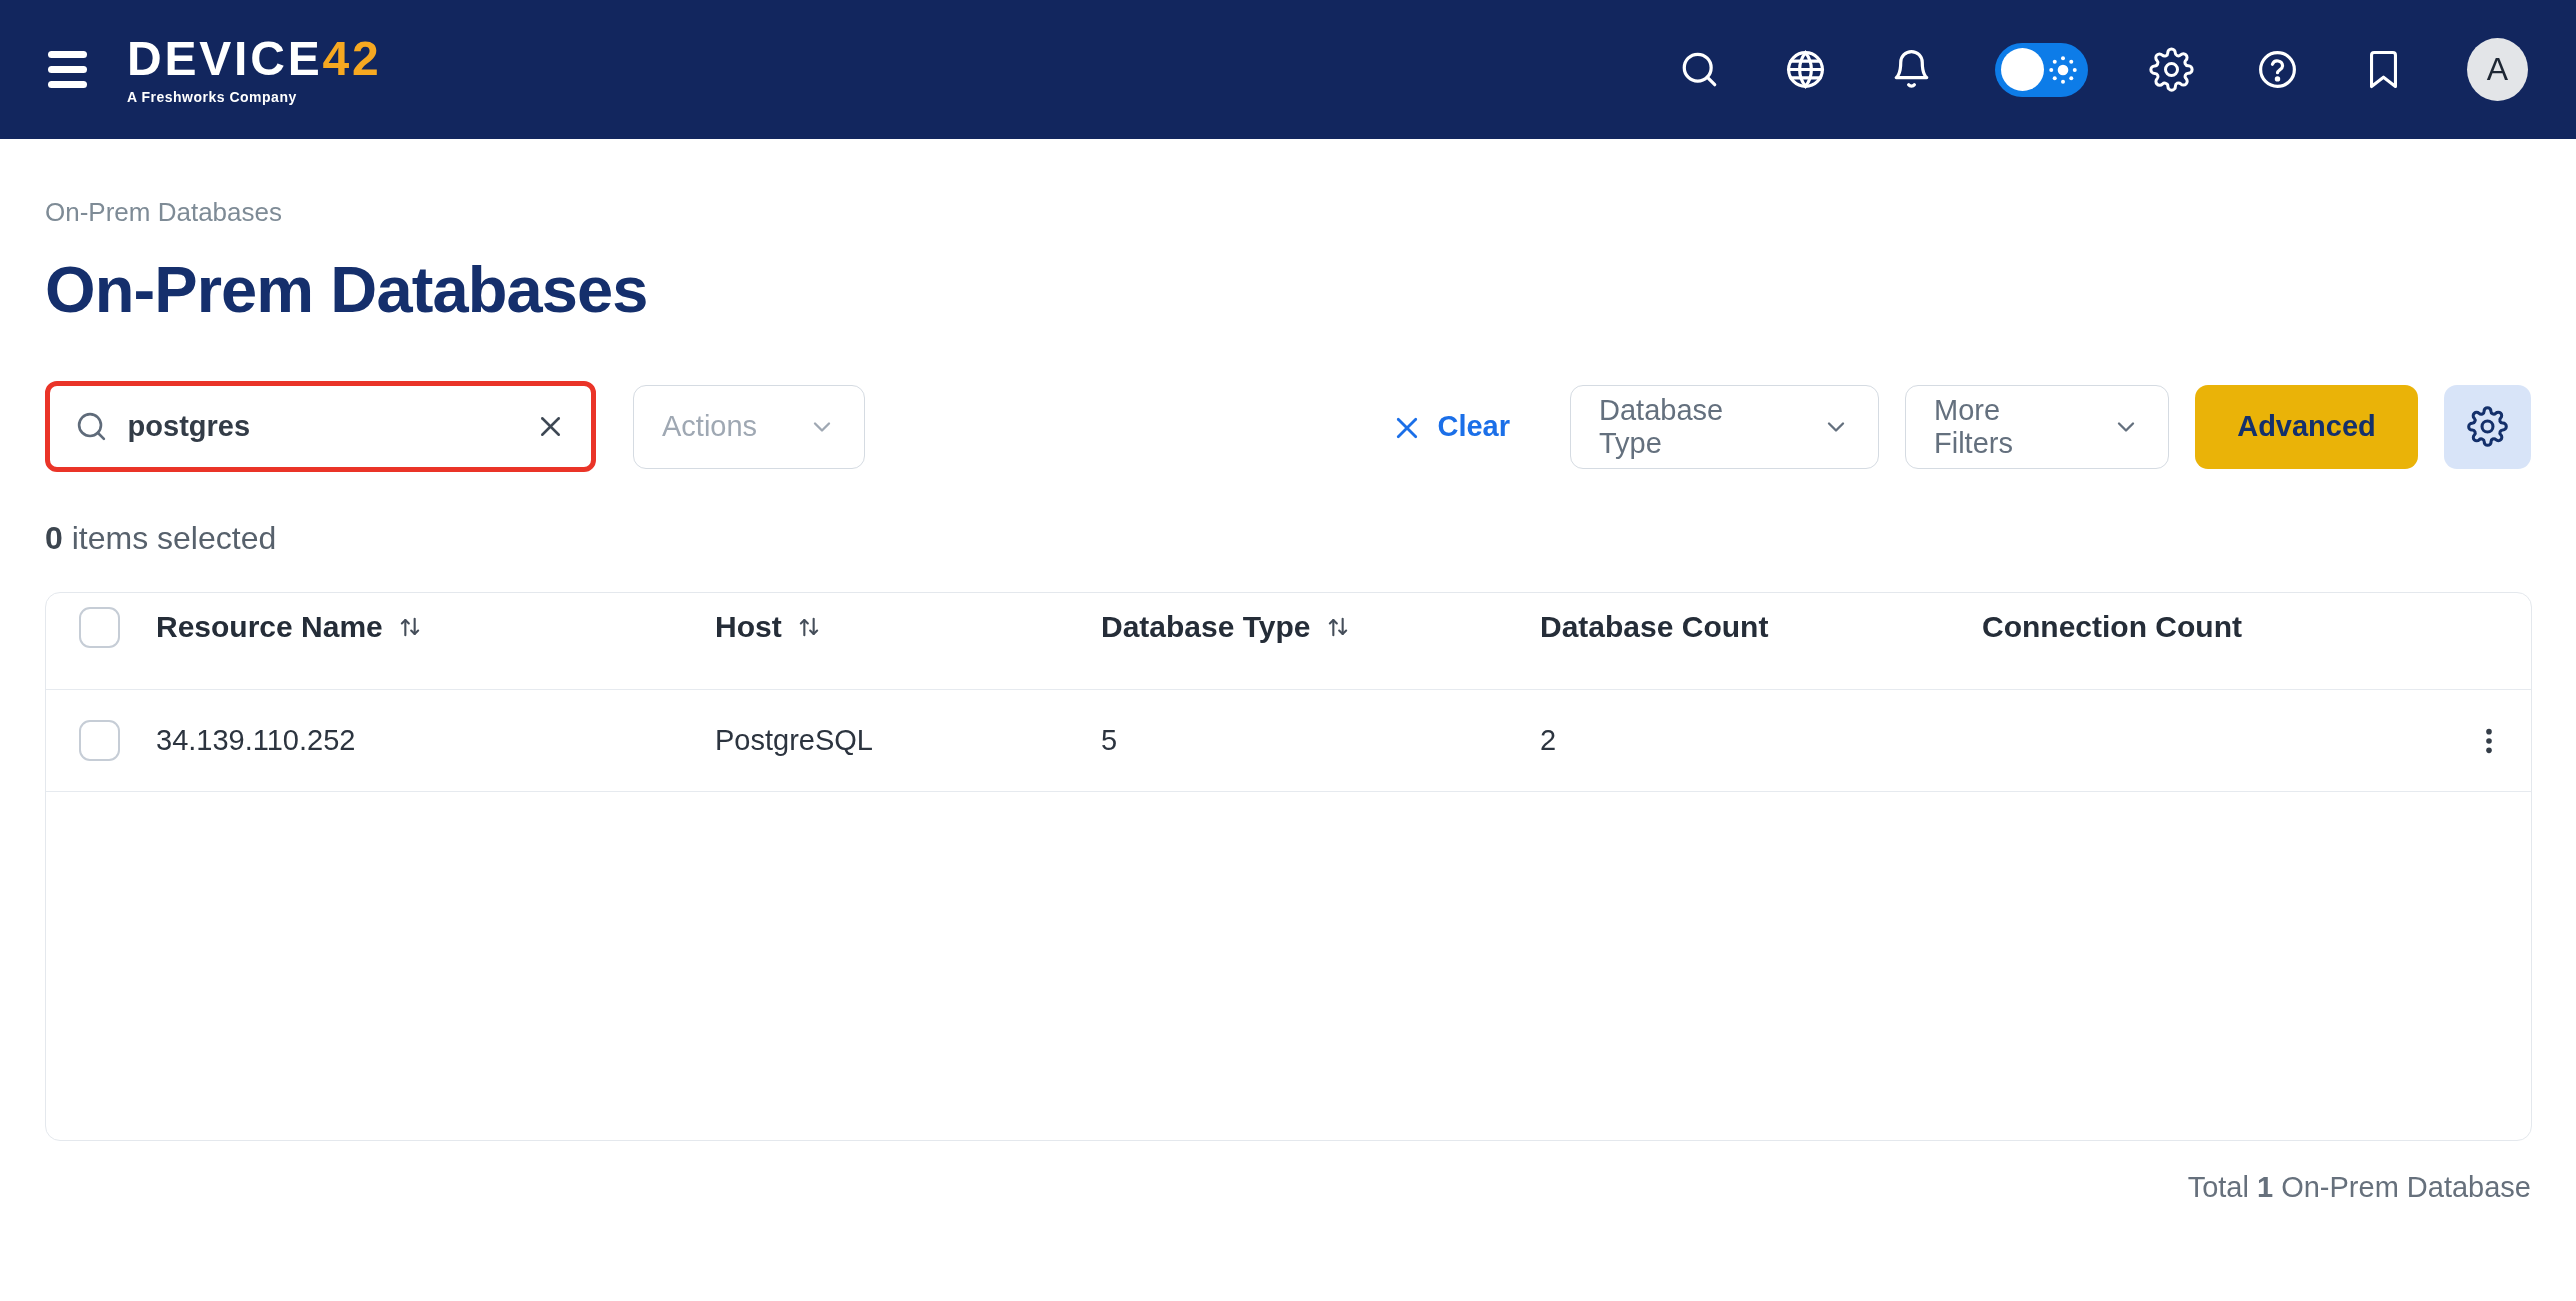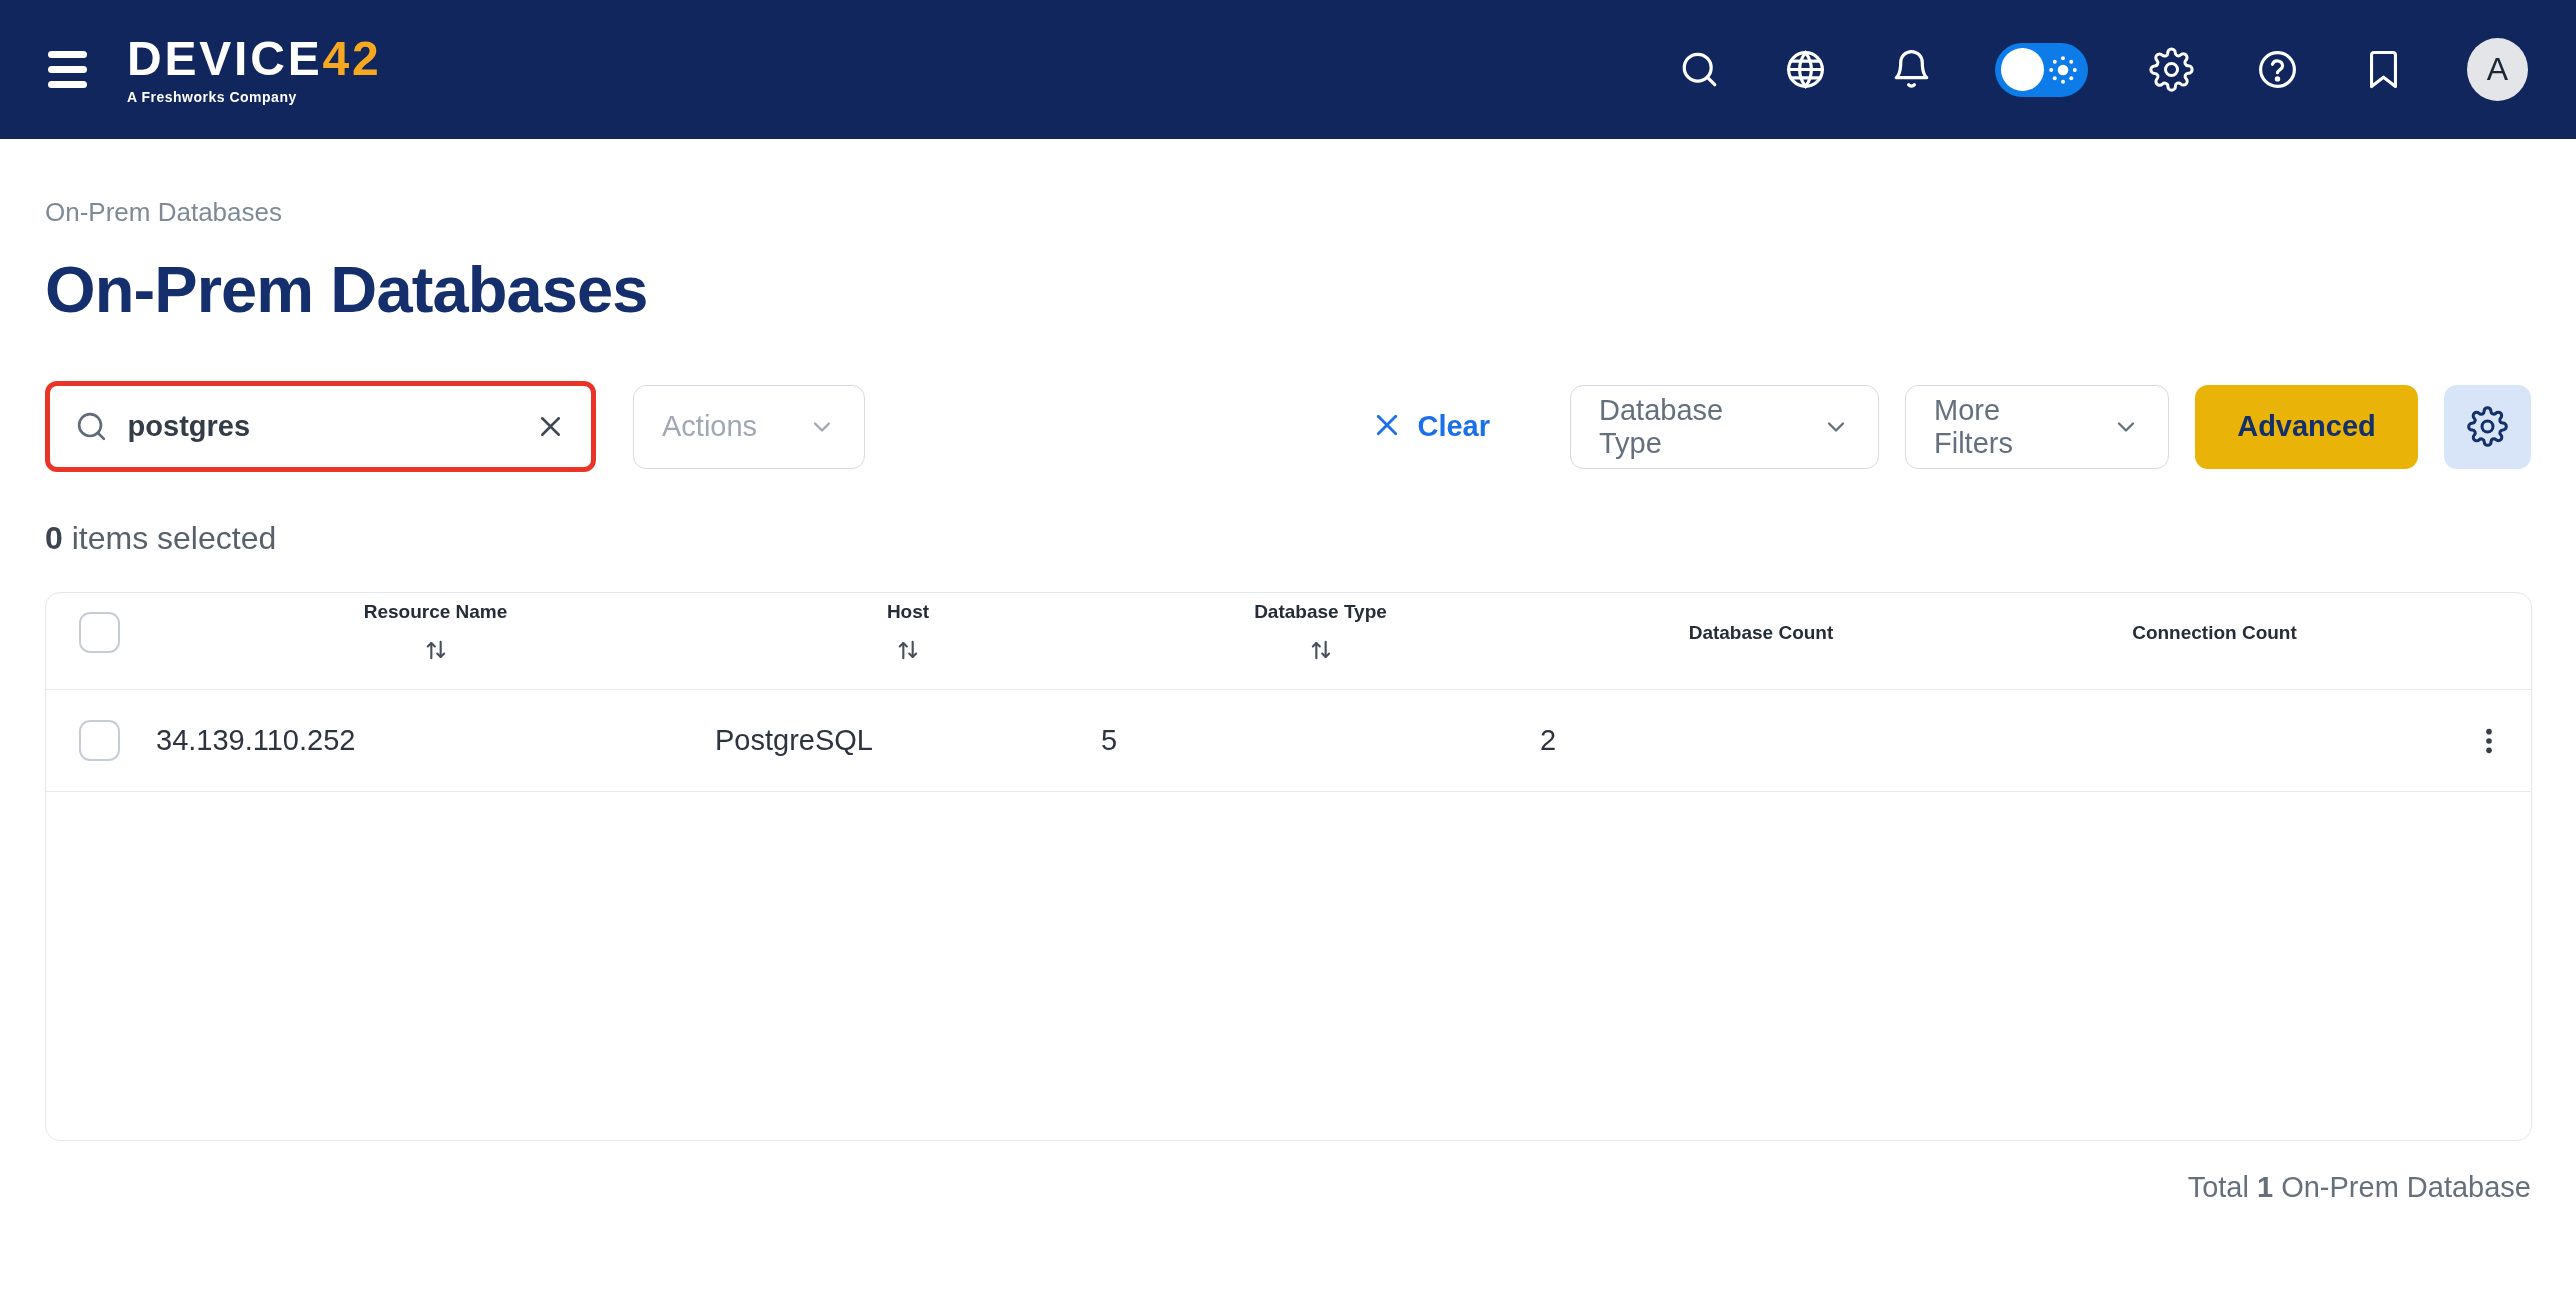--- a/index.html
+++ b/index.html
@@ -36,39 +36,39 @@
   .search-box input { border:none; outline:none; flex:1; font-size:29px; font-weight:600; color:#333C47; font-family:"Liberation Sans", sans-serif; margin-left:18.6px; min-width:0; background:transparent; }
   .search-clear { cursor:pointer; display:flex; align-items:center; }
 
   .dropdown { height:84px; border:1.9px solid #D5DBE2; border-radius:13px; background:#ffffff; display:flex; align-items:center; justify-content:space-between; padding:0 28px; cursor:pointer;gap:28px; }
   .dd-actions { width:232px; margin-left:37px; }
   .dd-actions .dd-label { color:#9FA8B3; }
   .dd-label { font-size:29px; color:#64707E; }
   .dd-chevron { margin-left:20.5px; display:flex; align-items:center; }
 
   .toolbar-spacer { flex:1; }
-  .clear-link { display:flex; align-items:flex-start; gap:15px; color:#1B6FE8; font-size:29px; font-weight:700; cursor:pointer; margin-right:80px; }
+  .clear-link { display:flex; align-items:flex-end; gap:15px; color:#1B6FE8; font-size:29px; font-weight:700; cursor:pointer; margin-right:60px; }
   .right-group { display:flex; align-items:center; gap:26px; }
   .dd-dbtype { width:309px; }
   .dd-morefilters { width:264px; }
   .btn-advanced { width:223px; height:84px; background:#eab308; border:none; border-radius:13px; font-family:"Liberation Sans", sans-serif; font-size:29px; font-weight:700; color:#14306B; cursor:pointer; }
   .btn-gear { width:87px; height:84px; background:#D8E4F8; border:none; border-radius:13px; display:flex; align-items:center; justify-content:center; cursor:pointer; }
 
   
   .selection { margin-top:48px; font-size:32px; color:#57616C; }
   .selection b { color:#3C454F; font-weight:700; }
 
   
   .table-card { margin-top:35px; width:2487px; height:549px; border:1.9px solid #E4E8ED; border-radius:15px; background:#ffffff; overflow:hidden; }
   .trow { display:grid; grid-template-columns:110px 559px 386px 439px 442px 1fr 84px; align-items:center; }
   .thead { height:97px; border-bottom:0.9px solid #E6EAEF; }
   .tbody-row { height:102px; border-bottom:0.9px solid #E6EAEF; }
   .cell-check { display:flex; justify-content:flex-start; padding-left:33px; }
   .checkbox { width:41px; height:41px; border:2.8px solid #C6CDD6; border-radius:11px; background:#ffffff; cursor:pointer; }
-  .th { display:flex; align-items:center; gap:13px; font-size:19px; font-weight:700; color:#252D38; cursor:pointer;flex-direction:column; }
+  .th { display:flex; align-items:center; gap:13px; font-size:30px; font-weight:700; color:#252D38; cursor:pointer; }
   .sort-icon { display:flex; align-items:center; }
   .td { font-size:29px; color:#2C343F; }
   .td-link { font-size:29px; color:#1278F0; cursor:pointer; text-decoration:none; }
   .cell-kebab { display:flex; justify-content:center; cursor:pointer; }
 
   
   .table-footer { margin-top:30px; text-align:right; font-size:29px; color:#66707C; }
   .table-footer b { font-weight:700; }
 </style>
 </head>

